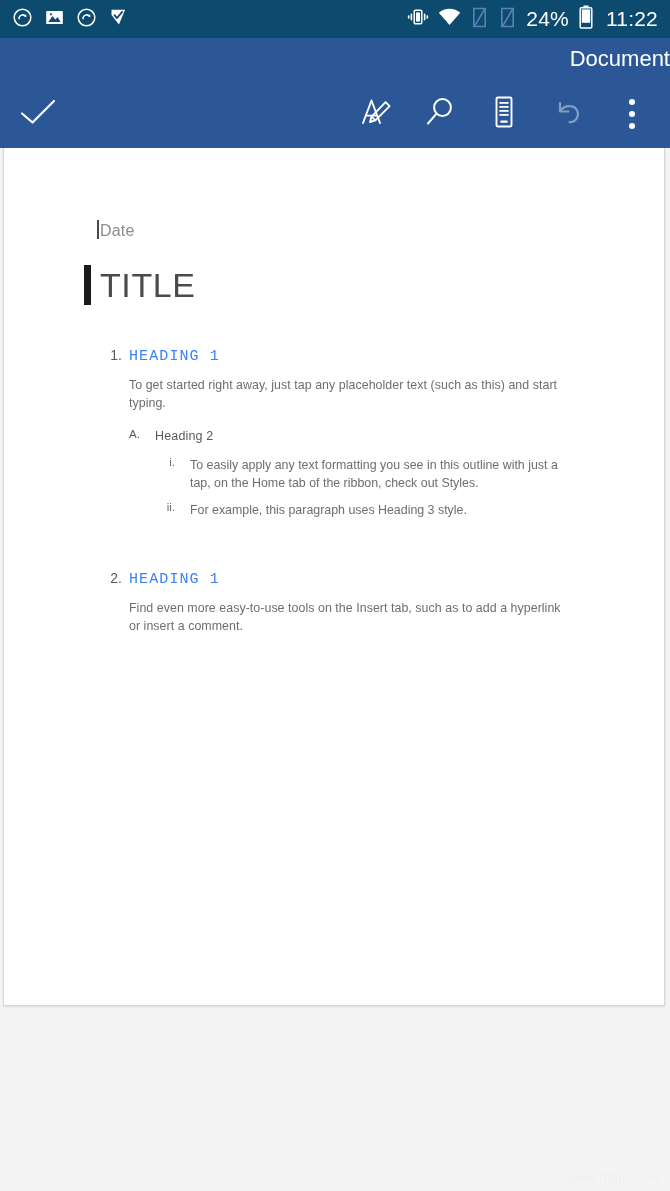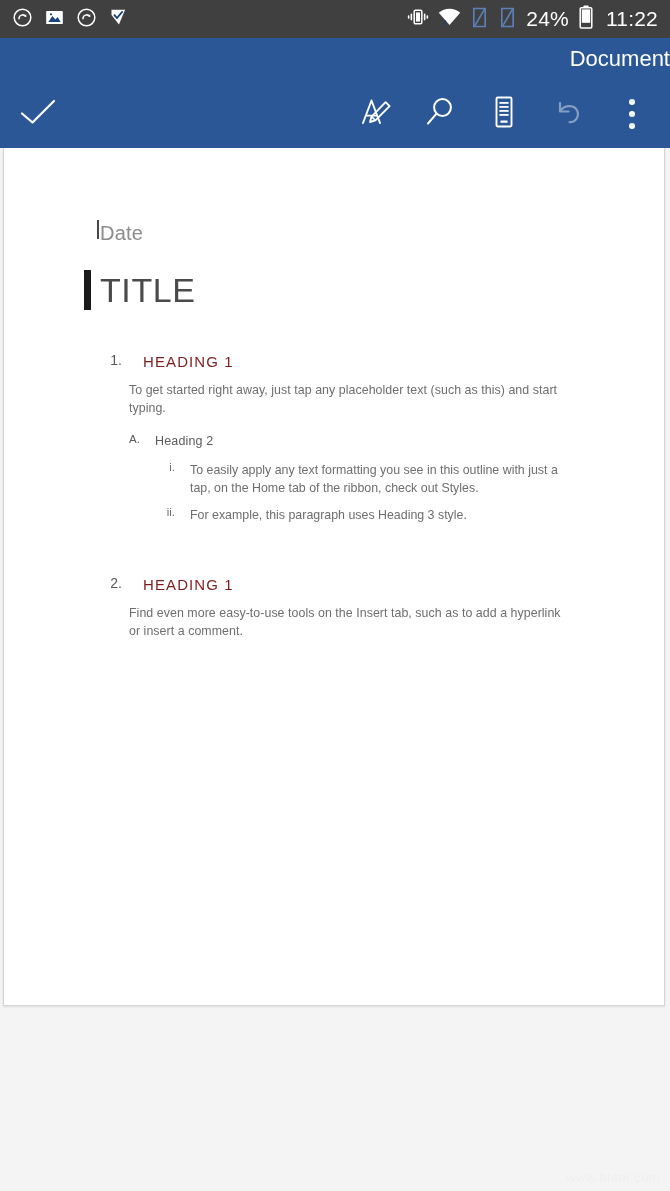--- a/index.html
+++ b/index.html
@@ -11,21 +11,21 @@
     background: #f4f4f4;
     font-family: "Liberation Sans", sans-serif;
   }
 
   
   .status-bar {
     position: absolute;
     top: 0; left: 0;
     width: 670px;
     height: 38px;
-    background: #404040;
+    background: #0c4a6e;
     display: flex;
     align-items: center;
     padding: 0 12px;
   }
   .status-left {
     display: flex;
     align-items: center;
     gap: 11px;
   }
   .status-right {
@@ -118,21 +118,21 @@
   }
   .page-inner {
     position: relative;
     padding: 74px 90px 0 96px;
   }
 
   
   .date-line {
     position: relative;
     font-family: "Liberation Sans", sans-serif;
-    font-size: 20px;
+    font-size: 16px;
     color: #8c8c8c;
     letter-spacing: 0.2px;
     margin-bottom: 23px;
   }
   .caret {
     position: absolute;
     left: -3px;
     top: -2px;
     width: 1.5px;
     height: 19px;
@@ -169,25 +169,25 @@
     left: 0;
     top: 0;
     width: 22px;
     text-align: right;
     font-size: 14px;
     color: #595959;
     font-family: "Liberation Sans", sans-serif;
     font-weight: 400;
   }
   .h1 {
-    margin-left: 43px;
-    font-family: Liberation Sans, sans-serif;
+    margin-left: 29px;
+    font-family: Liberation Mono, monospace;
     font-size: 15px;
     font-weight: 400;
-    color: #7f1d1d;
+    color: #3b82f6;
     letter-spacing: 1.1px;
     line-height: 20px;
   }
   .body-p {
     margin-left: 29px;
     margin-top: 9px;
     font-family: "Liberation Sans", sans-serif;
     font-size: 12.4px;
     color: #6e6e6e;
     line-height: 18px;

